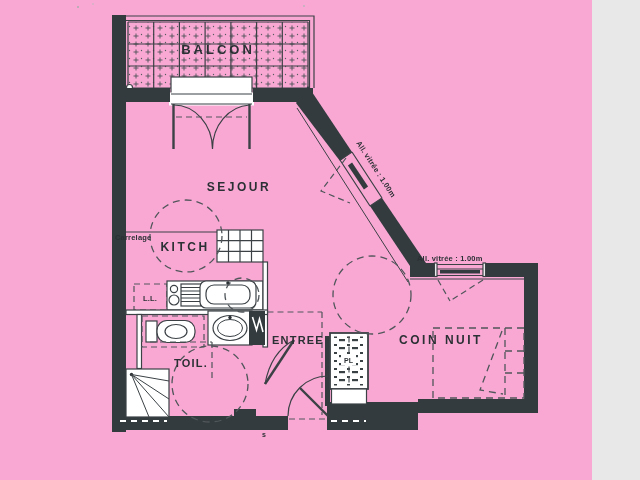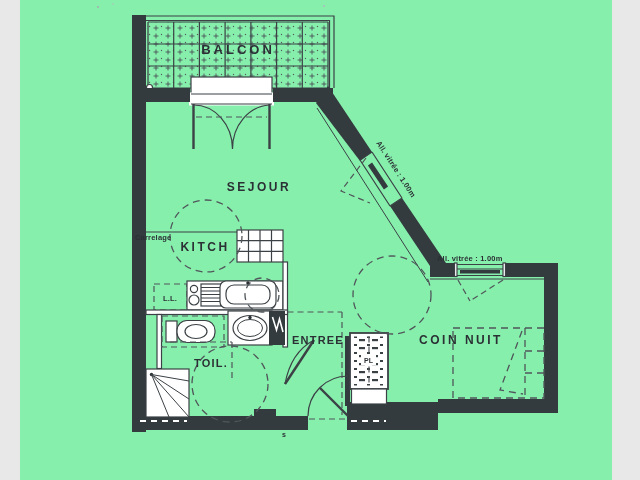--- a/index.html
+++ b/index.html
@@ -1,16 +1,16 @@
 <!DOCTYPE html>
 <html><head>
 <meta charset="utf-8">
 <style>
   html,body{margin:0;padding:0;background:#e8e8e8;}
-  .page{position:relative;width:592px;height:480px;background:#86efac;overflow:hidden;margin-left:20px;}
+  .page{position:relative;width:592px;height:480px;background:#f9a8d4;overflow:hidden;}
   svg{position:absolute;left:0;top:0;}
   .wall{fill:#333b3f;stroke:none;}
   .ln{stroke:#3b4145;fill:none;stroke-width:1.2;}
   .ln1{stroke:#3b4145;fill:none;stroke-width:1;}
   .fw{fill:#ffffff;stroke:#3b4145;stroke-width:1.2;}
   .fwb{fill:#ffffff;stroke:#3b4145;stroke-width:1.8;}
   .dash{stroke:#50565a;fill:none;stroke-width:1.2;stroke-dasharray:6 4;}
   .dashf{stroke:#50565a;fill:none;stroke-width:1.3;stroke-dasharray:7 5;}
   .wdash{stroke:#ffffff;fill:none;stroke-width:2.2;stroke-dasharray:6 5;}
   .leaf{stroke:#3b4145;fill:none;stroke-width:2.4;}

